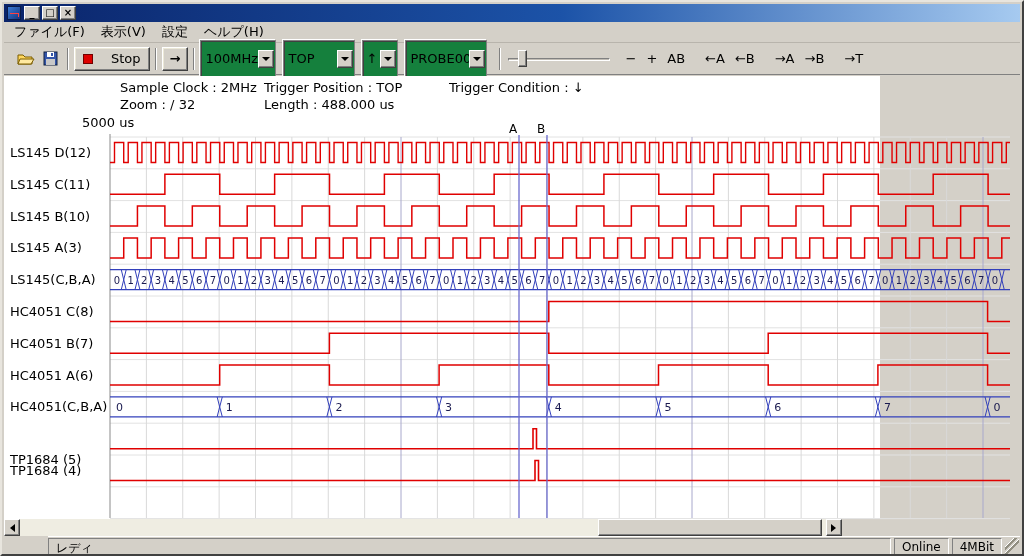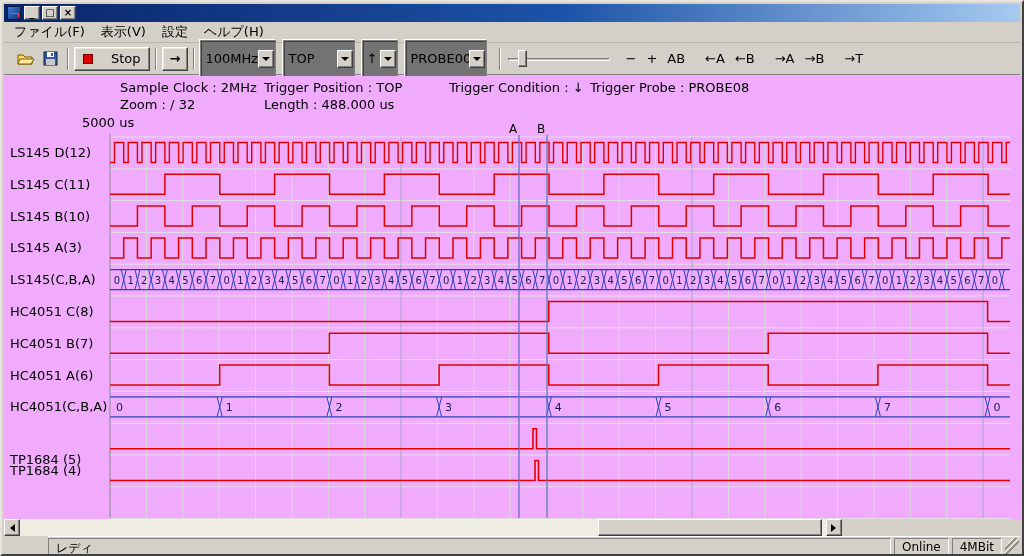--- a/index.html
+++ b/index.html
@@ -30,38 +30,38 @@
   
   .toolbar{position:absolute;left:2px;top:41px;right:2px;height:32px;
     display:flex;align-items:center;padding-left:10px;border-bottom:1px solid #808080;}
   .tool-icon{width:24px;height:22px;display:flex;align-items:center;justify-content:center;}
   .tsep{width:2px;height:22px;border-left:1px solid #808080;border-right:1px solid #fff;margin:0 5px;}
   .tbtn{height:24px;background:#d4d0c8;border:1px solid;border-color:#fff #404040 #404040 #fff;
     box-shadow:inset -1px -1px 0 #808080,inset 1px 1px 0 #ece9d8;
     display:flex;align-items:center;gap:18px;padding:0 8px;font-size:13px;color:#000;}
   .stop-square{width:10px;height:10px;background:#dd0000;border:1px solid #700000;display:inline-block;}
   .tbtn.run{font-weight:bold;padding:0 7px;}
-  .combo{height:38px;background:#737373;border:1px solid #808080;
+  .combo{height:38px;background:#15803d;border:1px solid #808080;
     box-shadow:inset 1px 1px 0 #404040, -1px -1px 0 #fff;
     display:flex;align-items:center;margin-right:7px;}
   .combo-text{flex:1;font-size:13px;padding:0 4px;white-space:nowrap;overflow:hidden;}
   .combo.small .combo-text{text-align:center;padding:0 2px;}
   .combo-arrow{width:16px;height:18px;margin-right:1px;background:#d4d0c8;border:1px solid;
     border-color:#fff #404040 #404040 #fff;box-shadow:inset -1px -1px 0 #808080;
     display:flex;align-items:center;justify-content:center;}
   .combo-arrow::after{content:"";border:4px solid transparent;border-top:4px solid #000;margin-top:4px;}
   .slider{position:relative;width:106px;height:22px;margin-right:8px;}
   .slider-track{position:absolute;left:2px;right:2px;top:10px;height:3px;
     border:1px solid;border-color:#808080 #fff #fff #808080;background:#c0bcb4;}
   .slider-handle{position:absolute;left:12px;top:2px;width:9px;height:17px;background:#d4d0c8;
     border:1px solid;border-color:#fff #404040 #404040 #fff;box-shadow:inset -1px -1px 0 #808080;}
   .fbtn{font-size:13px;padding:3px 5px;color:#000;white-space:nowrap;}
   .fbtn.gap{margin-left:10px;}
   
-  .content{position:absolute;left:2px;top:74px;width:1020px;height:443px;background:#f0abfc;}
+  .content{position:absolute;left:2px;top:74px;width:876px;height:443px;background:#ffffff;}
   .info-text{position:absolute;font-size:13px;color:#000;white-space:nowrap;}
   .time-label{position:absolute;font-size:13px;color:#000;}
   #wave-svg{position:absolute;left:0;top:0;pointer-events:none;}
   #labels{position:absolute;left:0;top:0;width:1024px;height:556px;pointer-events:none;}
   .ch-label{position:absolute;left:8px;font-size:13px;color:#000;white-space:nowrap;}
   
   .hscroll{position:absolute;left:2px;top:517px;width:838px;height:17px;background:#efede2;
     display:flex;}
   .sb-btn{width:16px;height:17px;background:#d4d0c8;border:1px solid;
     border-color:#fff #404040 #404040 #fff;box-shadow:inset -1px -1px 0 #808080;
@@ -153,21 +153,20 @@
     <div class="fbtn">←B</div>
     <div class="fbtn gap">→A</div>
     <div class="fbtn">→B</div>
     <div class="fbtn gap">→T</div>
   </div>
 
   <div class="content">
     <div class="info-text" style="left:116px;top:4px">Sample Clock : 2MHz</div>
     <div class="info-text" style="left:260px;top:4px">Trigger Position : TOP</div>
     <div class="info-text" style="left:445px;top:4px">Trigger Condition : ↓</div>
-    <div class="info-text" style="left:586px;top:4px">Trigger Probe : PROBE08</div>
     <div class="info-text" style="left:116px;top:21px">Zoom : / 32</div>
     <div class="info-text" style="left:260px;top:21px">Length : 488.000 us</div>
     <div class="time-label" style="left:78px;top:39px">5000 us</div>
   </div>
 
   <div id="labels">
       <div class="ch-label" style="top: 143px;">LS145 D(12)</div>
       <div class="ch-label" style="top: 174.8px;">LS145 C(11)</div>
       <div class="ch-label" style="top: 206.6px;">LS145 B(10)</div>
       <div class="ch-label" style="top: 238.4px;">LS145 A(3)</div>

